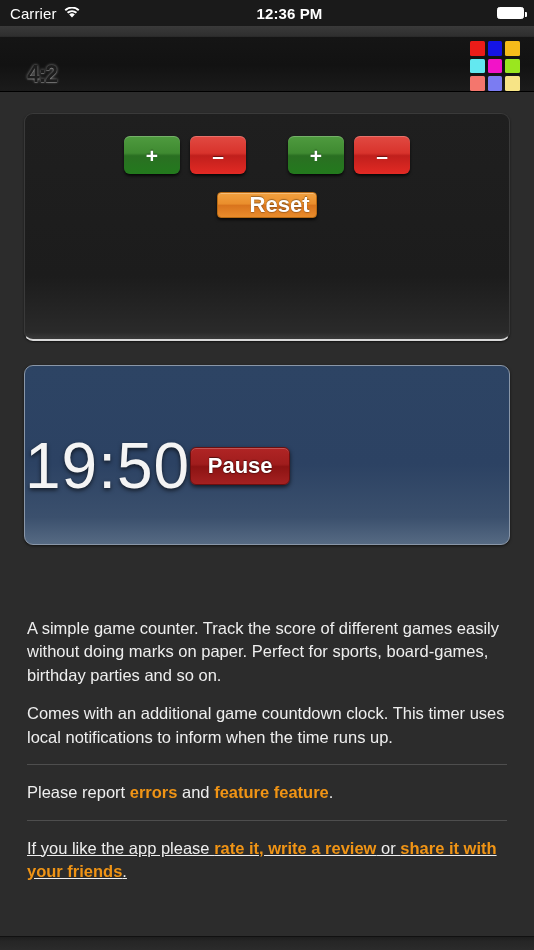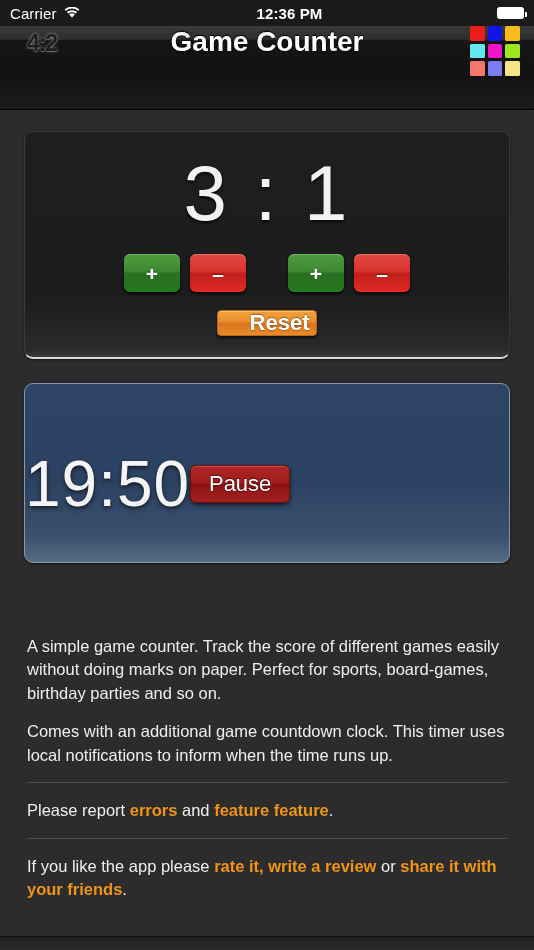--- a/index.html
+++ b/index.html
@@ -47,24 +47,24 @@
     content:"";
     position:absolute;
     right:-4px; top:3.5px;
     width:2.5px; height:5px;
     background:#ffffff;
     border-radius:0 1px 1px 0;
   }
 
   
   .navbar {
-    height:84px;
+    height:66px;
     background:linear-gradient(to bottom, #3a3a3a 0%, #2e2e2e 16%, #151515 17%, #121212 60%, #1b1b1b 100%);
     display:flex;
-    align-items:flex-start;
+    align-items:flex-end;
     position:relative;
     border-bottom:1px solid #000;
   }
   .nav-title {
     position:absolute;
     left:0; right:0;
     text-align:center;
     font-size:28px;
     font-weight:bold;
     color:#fff;
@@ -191,37 +191,37 @@
     font-weight:300;
     color:#f4f4f4;
     letter-spacing:1px;
     text-shadow:0 2px 4px rgba(0,0,0,0.65);
   }
   .btn-pause {
     margin-top:22px;
     width:100px; height:38px;
     border-radius:6px;
     font-size:22px;
-    font-weight:normal;
+    font-weight:bold;
     background:linear-gradient(to bottom, #b02525 0%, #a01d1d 45%, #8c1313 52%, #a52121 100%);
     box-shadow:0 2px 4px rgba(0,0,0,0.65), inset 0 1px 0 rgba(255,255,255,0.22);
     text-shadow:0 -1px 1px rgba(0,0,0,0.5), 0 1px 1px rgba(0,0,0,0.35);
     border:1px solid #6d0f0f;
   }
 
   
   .desc {
     margin-top:72px;
     padding:0 3px;
     font-size:16.5px;
     line-height:1.42;
     color:#eeeeee;
   }
   .desc p { margin-bottom:15px; }
-  .desc p:last-child { margin-bottom:12px; }
+  .desc p:last-child { margin-bottom:12px;text-decoration:underline; }
   .divider {
     height:1px;
     background:#4e4e4e;
     margin:12px 0 16px 0;
   }
   .link {
     color:#f09415;
     font-weight:bold;
     cursor:pointer;
     text-decoration:none;
@@ -254,38 +254,36 @@
   <div class="status-center">12:36 PM</div>
   <div class="status-right">
     <span class="battery"></span>
   </div>
 </div>
 
 <div class="navbar">
   <div class="nav-left-icon">
     <span class="lbl">4:2</span>
   </div>
-  <div class="nav-title">Game Counter</div>
   <div class="nav-right-icon" id="colorgrid">
     <i style="background: rgb(236, 28, 24);"></i>
     <i style="background: rgb(20, 20, 230);"></i>
     <i style="background: rgb(245, 188, 27);"></i>
     <i style="background: rgb(99, 232, 240);"></i>
     <i style="background: rgb(242, 19, 200);"></i>
     <i style="background: rgb(154, 230, 31);"></i>
     <i style="background: rgb(244, 118, 109);"></i>
     <i style="background: rgb(123, 124, 242);"></i>
     <i style="background: rgb(247, 228, 134);"></i>
   </div>
 </div>
 
 <div class="content">
 
   <div class="panel score-panel">
-    <div class="score-value">3 : 1</div>
     <div class="score-buttons">
       <button class="btn btn-pm btn-green">
         <span class="btn-sign">+</span>
       </button>
       <button class="btn btn-pm btn-red">
         <span class="btn-sign">–</span>
       </button>
       <span class="gap"></span>
       <button class="btn btn-pm btn-green">
         <span class="btn-sign">+</span>

